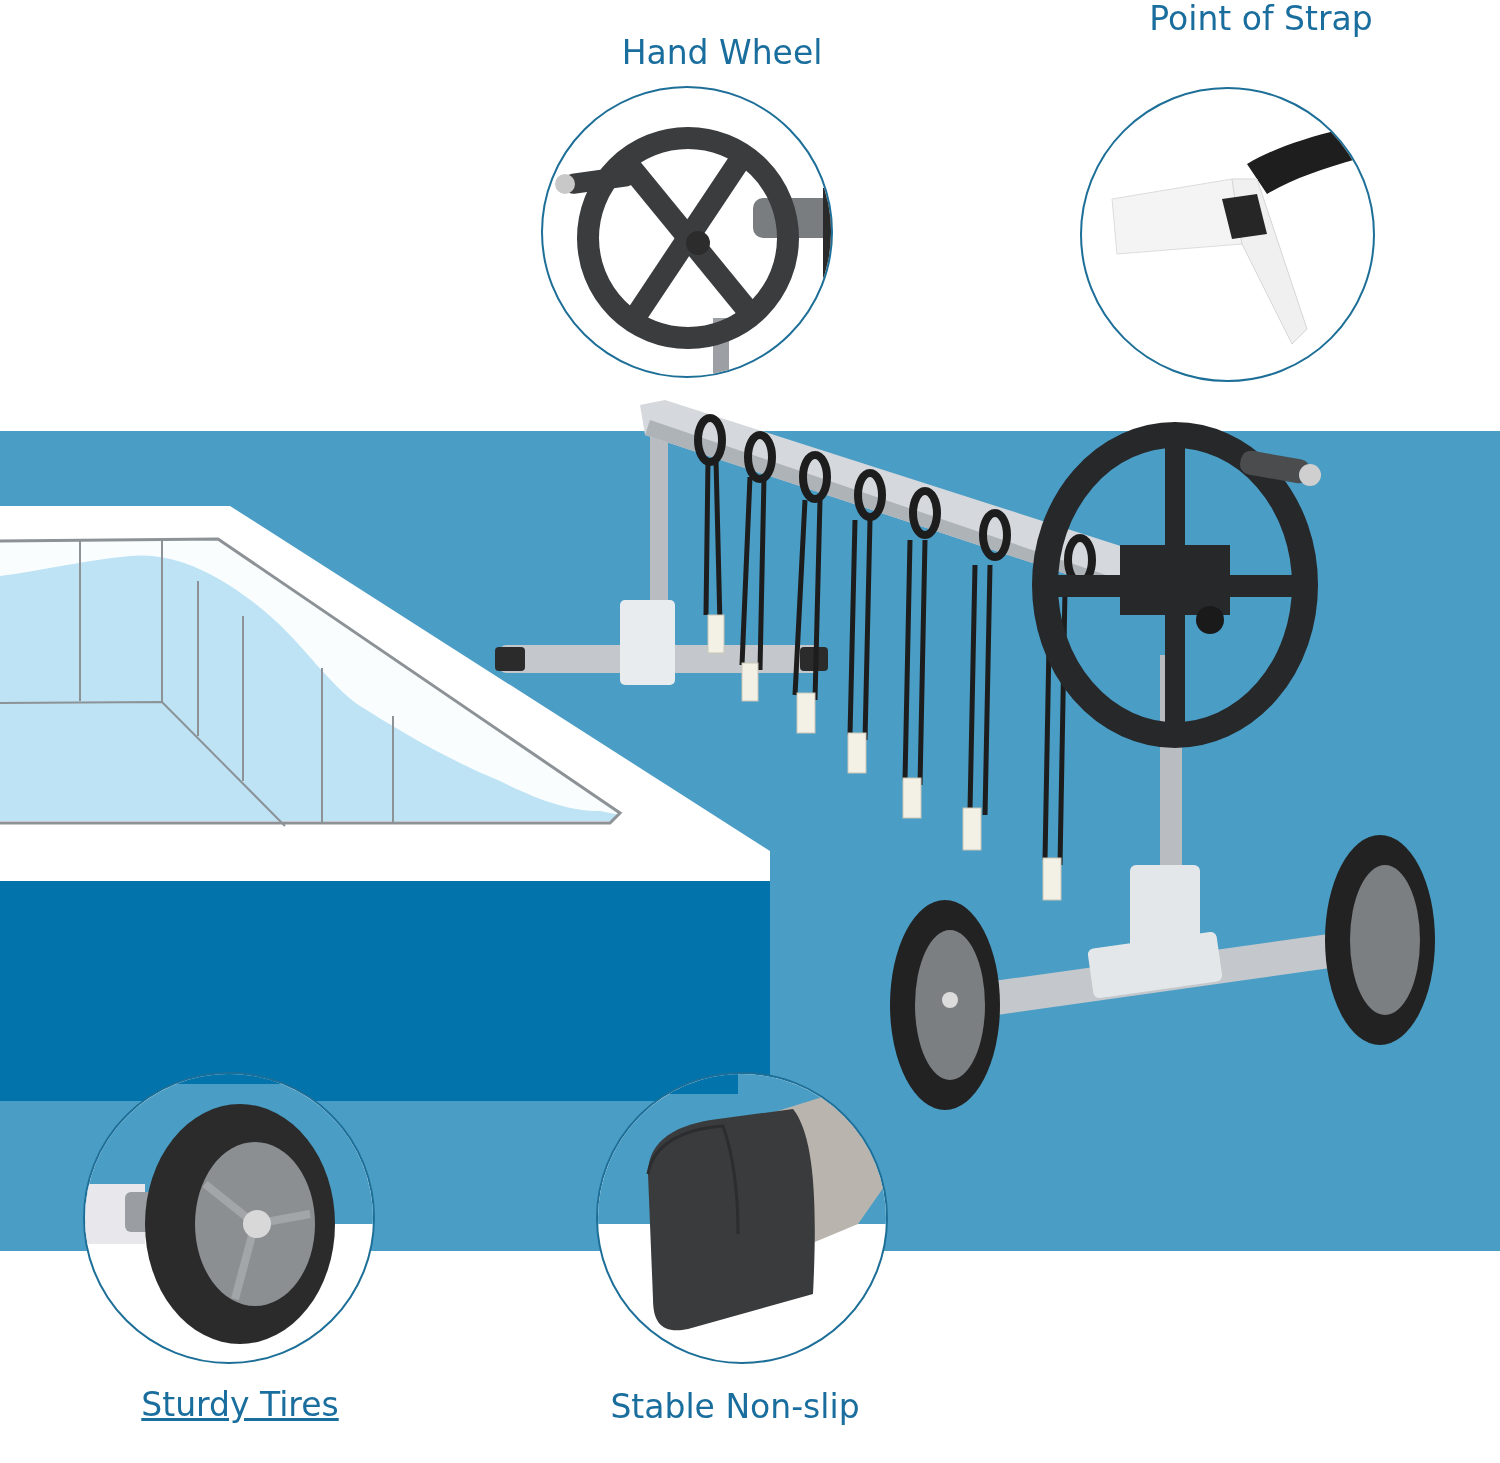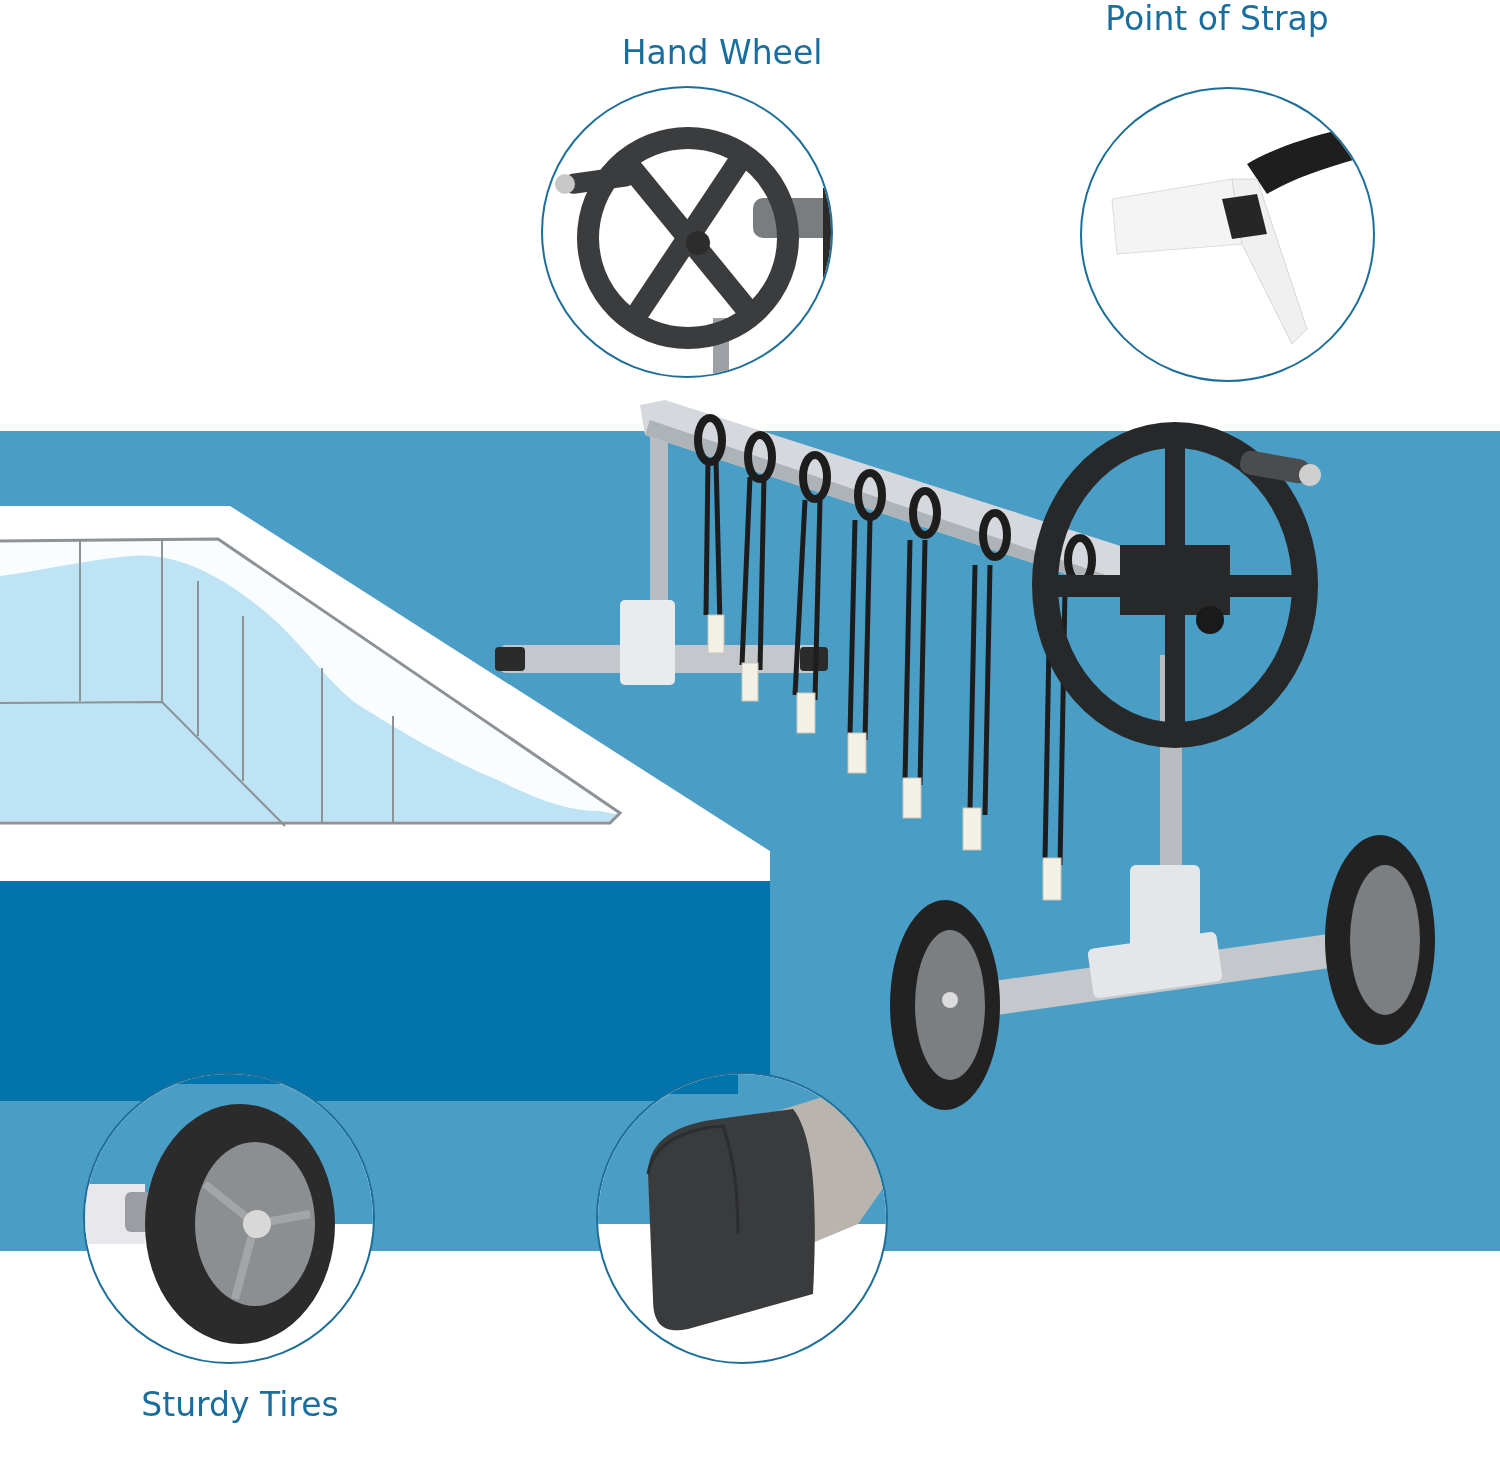--- a/index.html
+++ b/index.html
@@ -111,21 +111,21 @@
     <rect x="280" y="100" width="10" height="120" fill="#2a2a2a"></rect>
     <circle cx="145" cy="150" r="100" fill="none" stroke="#3a3c3e" stroke-width="22"></circle>
     <line x1="80" y1="70" x2="215" y2="235" stroke="#3a3c3e" stroke-width="22"></line>
     <line x1="205" y1="60" x2="85" y2="240" stroke="#3a3c3e" stroke-width="22"></line>
     <circle cx="155" cy="155" r="12" fill="#2c2c2c"></circle>
     <rect x="22" y="82" width="70" height="20" rx="8" fill="#3a3c3e" transform="rotate(-8 57 92)"></rect>
     <circle cx="22" cy="96" r="10" fill="#c8c8c8"></circle>
   </svg>
 </div>
 
-<div class="label" style="left:1072px;top:2px;width:290px;text-align:center;">
+<div class="label" style="left:1116px;top:2px;width:290px;text-align:center;">
   <div>Point of Strap</div>
 </div>
 <div class="circle" style="left:1080px;top:87px;width:295px;height:295px;">
   <svg width="291" height="291" viewBox="0 0 291 291">
     <path d="M165,75 C190,60 220,50 260,40 L275,70 C240,80 210,90 185,105 Z" fill="#1e1e1e"></path>
     <polygon points="30,110 150,90 160,155 35,165" fill="#f4f4f4" stroke="#dcdcdc"></polygon>
     <polygon points="150,90 175,90 225,240 210,255 160,155" fill="#f0f0f0" stroke="#d6d6d6"></polygon>
     <path d="M140,110 L175,105 L185,145 L150,150 Z" fill="#262626"></path>
   </svg>
 </div>
@@ -137,25 +137,26 @@
     <rect x="0" y="110" width="60" height="60" fill="#e8e8ec"></rect>
     <rect x="40" y="118" width="30" height="40" rx="6" fill="#9a9ea2"></rect>
     <ellipse cx="155" cy="150" rx="95" ry="120" fill="#2b2b2b"></ellipse>
     <ellipse cx="170" cy="150" rx="60" ry="82" fill="#8c8f92"></ellipse>
     <line x1="170" y1="150" x2="120" y2="110" stroke="#a3a6a9" stroke-width="8"></line>
     <line x1="170" y1="150" x2="225" y2="140" stroke="#a3a6a9" stroke-width="8"></line>
     <line x1="170" y1="150" x2="150" y2="225" stroke="#a3a6a9" stroke-width="8"></line>
     <circle cx="172" cy="150" r="14" fill="#d8d8d8"></circle>
   </svg>
 </div>
-<div class="label" style="left:110px;top:1388px;width:260px;">Sturdy Tires</div>
+<div class="label" style="left:110px;top:1388px;width:260px;text-decoration:underline;">Sturdy Tires</div>
 
 <div class="circle" style="left:596px;top:1072px;width:292px;height:292px;">
   <svg width="288" height="288" viewBox="0 0 288 288">
     <rect x="0" y="0" width="288" height="150" fill="#4a9dc5"></rect>
     <rect x="0" y="0" width="140" height="20" fill="#0273ab"></rect>
     <polygon points="170,40 250,15 288,110 260,150 200,175" fill="#b9b4ad"></polygon>
     <path d="M50,100 C50,65 80,50 120,45 L195,35 C215,60 220,120 215,220 L90,255 C65,260 55,250 55,225 Z" fill="#3a3b3d"></path>
     <path d="M50,100 C55,70 85,55 125,52 C135,80 140,120 140,160" fill="none" stroke="#2c2d2f" stroke-width="3"></path>
   </svg>
 </div>
 <div class="label" style="left:590px;top:1390px;width:290px;">
+  <div>Stable Non-slip</div>
 </div>
 
 </body></html>

